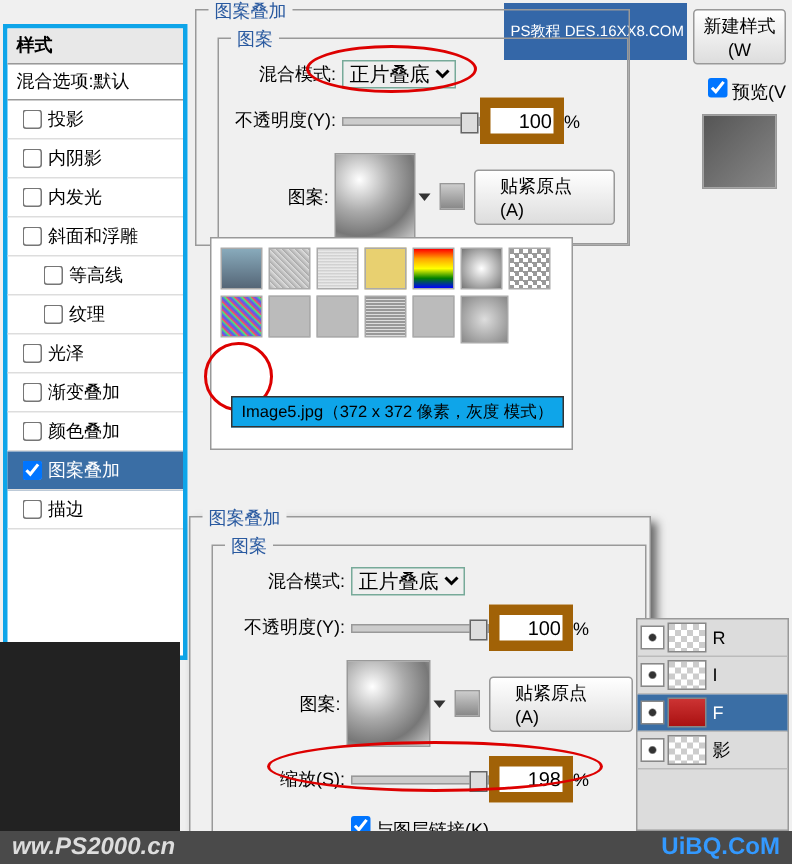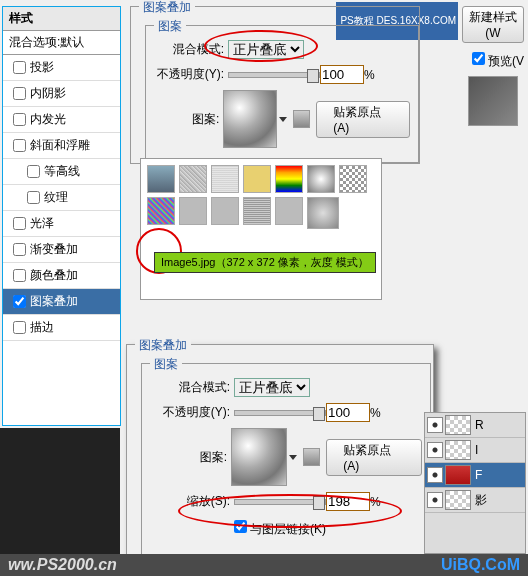--- a/index.html
+++ b/index.html
@@ -1,39 +1,39 @@
 <!DOCTYPE html>
 <html><head>
 <meta charset="utf-8">
 <style>
 body{margin:0;font:12px "Microsoft YaHei",SimSun,sans-serif;background:#fff}
 .root{position:relative;width:528px;height:576px;background:#f0f0f0;overflow:hidden}
-.styles-panel{position:absolute;left:2px;top:6px;width:117px;height:418px;background:#fff;border:1px solid #0ea5e9}
+.styles-panel{position:absolute;left:2px;top:16px;width:117px;height:418px;background:#fff;border:3px solid #0ea5e9}
 .styles-title{background:#e8e8e8;border-bottom:1px solid #999;padding:3px 6px;font-weight:bold}
 .styles-sub{padding:3px 6px;border-bottom:1px solid #999}
 .styles-list{padding:0}
 .styles-list label{display:flex;align-items:center;padding:3px 6px;border-bottom:1px solid #ddd}
 .styles-list label.selected{background:#3a6ea5;color:#fff}
 .styles-list label.sub{padding-left:20px}
 .styles-list input[type=checkbox]{margin-right:4px}
 .fieldset{position:absolute;border:1px solid #999;padding:8px}
 .fieldset-title{position:absolute;top:-8px;left:8px;background:#f0f0f0;padding:0 4px;color:#2a5aa0}
 .row{display:flex;align-items:center;margin:6px 0}
 .lbl{text-align:right;margin-right:4px}
 select{border:1px solid #7a9}
-input[type=text]{border:1px solid #a16207;width:40px;text-align:left;padding:1px}
+input[type=text]{border:7px solid #a16207;width:40px;text-align:right;padding:1px}
 .btn{border:1px solid #999;background:linear-gradient(#fff,#ddd);padding:2px 16px;border-radius:3px}
 .swatch{border:1px solid #999;width:90px;height:80px;background:radial-gradient(circle at 30% 30%,#fff,#aaa 40%,#777 70%,#ccc)}
 .mini-swatch{width:16px;height:16px;border:1px solid #999;display:inline-block;background:linear-gradient(#ccc,#888)}
 .slider{width:90px;height:4px;background:#ccc;position:relative;border:1px solid #999}
 .slider .knob{position:absolute;top:-4px;right:0;width:10px;height:12px;background:#ddd;border:1px solid #666}
 .thumb-panel{position:absolute;left:140px;top:158px;width:240px;height:140px;background:#fff;border:1px solid #999}
 .thumbs{display:flex;flex-wrap:wrap;padding:4px}
 .thumb{width:26px;height:26px;border:1px solid #aaa;margin:2px;background:#bbb}
-.tooltip{position:absolute;left:154px;top:252px;background:#84cc16;border:1px solid #333;padding:2px 6px;font-size:11px}
+.tooltip{position:absolute;left:154px;top:264px;background:#0ea5e9;border:1px solid #333;padding:2px 6px;font-size:11px}
 .ellipse{position:absolute;border:2px solid #d00;border-radius:50%;pointer-events:none}
 .right-panel{position:absolute;right:0;top:0;width:70px;height:300px;background:#f0f0f0}
 .right-panel .btn2{display:block;margin:6px 4px;border:1px solid #999;background:linear-gradient(#fff,#ddd);padding:2px 4px;border-radius:3px;text-align:center}
 .preview-box{width:48px;height:48px;border:1px solid #999;margin:6px auto;background:linear-gradient(135deg,#555,#888)}
 .layers{position:absolute;right:2px;bottom:22px;width:100px;height:140px;background:#dcdcdc;border:1px solid #999}
 .layer{display:flex;align-items:center;border-bottom:1px solid #bbb;padding:2px}
 .eye{width:14px;height:14px;border:1px solid #888;margin-right:2px;background:radial-gradient(circle,#333 2px,#fff 3px)}
 .layer-thumb{width:24px;height:18px;background:repeating-conic-gradient(#fff 0 25%,#ccc 0 50%) 0 0/8px 8px;border:1px solid #888;margin-right:4px}
 .footer{position:absolute;left:0;bottom:0;width:100%;height:22px;background:#4a4a4a;color:#ddd;font:italic bold 16px Arial;padding-left:8px;line-height:22px}
 .uibq{position:absolute;right:8px;bottom:2px;color:#39f;font:bold 16px Arial}

